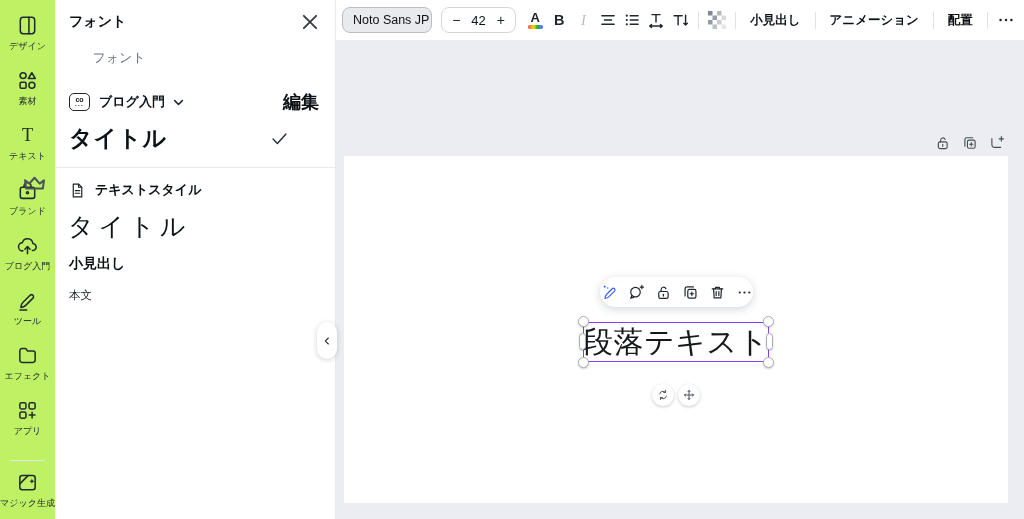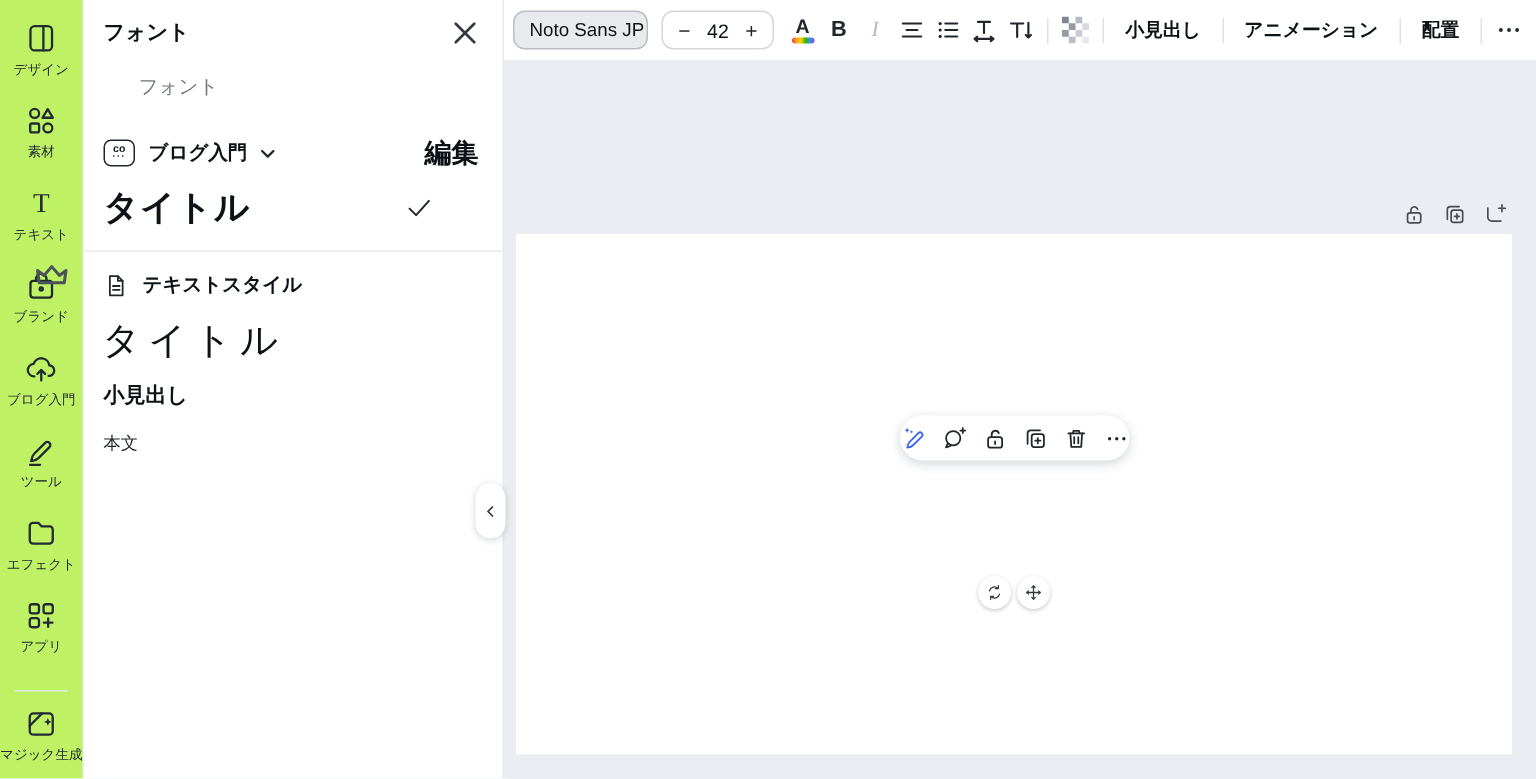--- a/index.html
+++ b/index.html
@@ -383,20 +383,29 @@
     </span>
     <span class="ft-icon">
       <svg class="ic" viewBox="0 0 20 20">
         <circle cx="4.4" cy="10" r="1.3" fill="currentColor"></circle>
           <circle cx="10" cy="10" r="1.3" fill="currentColor"></circle>
           <circle cx="15.6" cy="10" r="1.3" fill="currentColor"></circle>
       </svg>
     </span>
   </div>
 
+  <div class="sel-box">
+    <div class="sel-text">段落テキスト</div>
+    <span class="h-dot h-nw"></span>
+    <span class="h-dot h-ne"></span>
+    <span class="h-dot h-sw"></span>
+    <span class="h-dot h-se"></span>
+    <span class="h-pill h-w"></span>
+    <span class="h-pill h-e"></span>
+  </div>
 
   <div class="ctrl-circle ctrl-rotate">
     <svg class="ic" viewBox="0 0 20 20">
       <path class="sthin" d="M4.4 8.2A5.7 5.7 0 0 1 14 5.5"></path>
       <path class="sthin" d="M14.3 2.4v3.3H11"></path>
       <path class="sthin" d="M15.6 11.8A5.7 5.7 0 0 1 6 14.5"></path>
       <path class="sthin" d="M5.7 17.6v-3.3H9"></path>
     </svg>
   </div>
   <div class="ctrl-circle ctrl-move">

